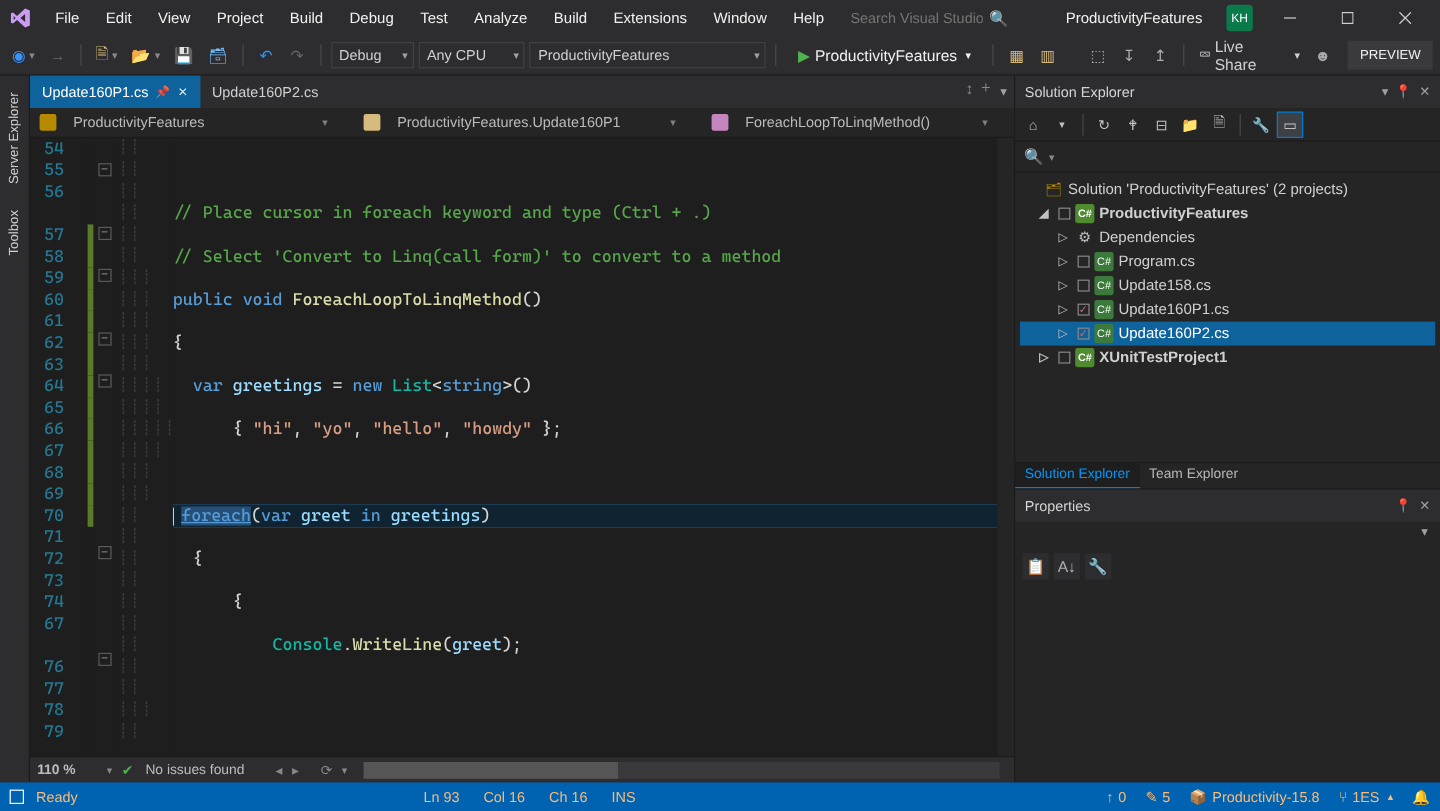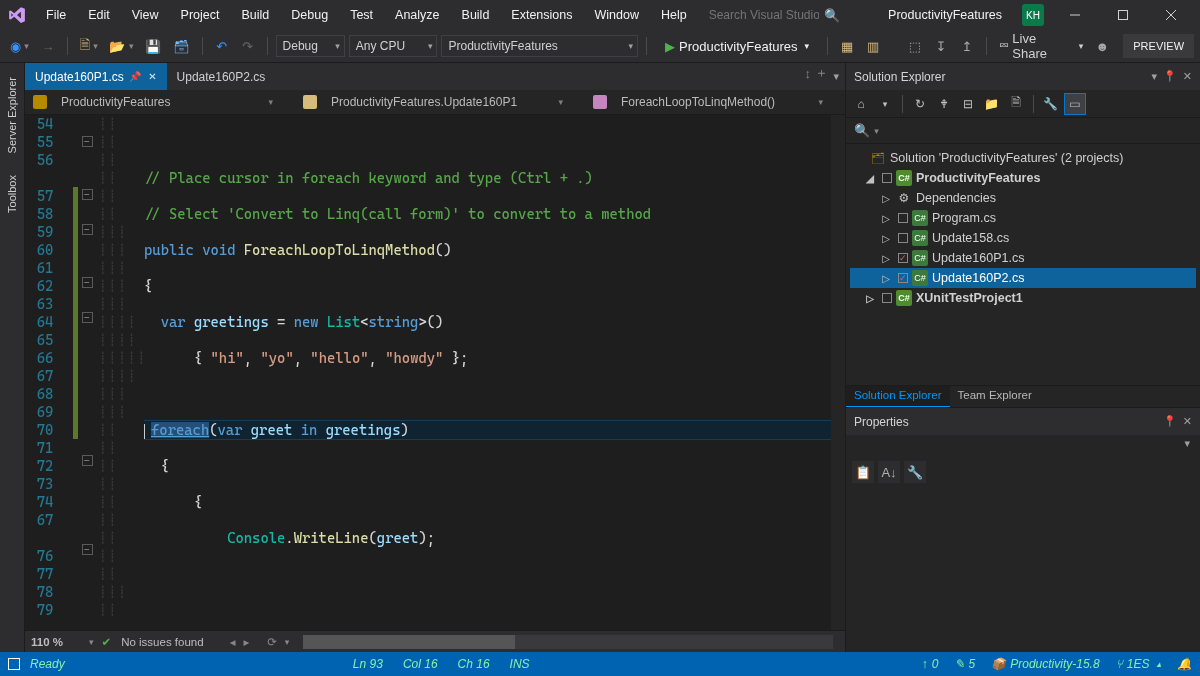--- a/index.html
+++ b/index.html
@@ -117,21 +117,21 @@
 .panel-tabs { height:22px; display:flex; align-items:stretch; border-top:1px solid #1b1b1c; font-size:11.5px;}
 .panel-tabs .pt { padding:3px 8px; color:#b8b8b8;}
 .panel-tabs .pt.active { color:#0097fb; border-bottom:1px solid #0097fb; background:#1e1e1e;}
 
 .props { height:245px; display:flex; flex-direction:column; border-top:1px solid #1b1b1c;}
 .props .pbody { flex:1; padding:6px; display:flex; gap:4px;}
 .props .pbody .pb { width:22px; height:22px; display:flex; align-items:center; justify-content:center; color:#b0b0b0; background:#2d2d30;}
 .props .corner { margin-left:auto; align-self:flex-start; color:#a0a0a0; font-size:11px; padding:2px 4px;}
 
 
-.bluebar { height:24px; background:#0063b1; color:#86efac; display:flex; align-items:center; font-size:12px; padding:0 8px; gap:20px;font-style:italic;}
+.bluebar { height:24px; background:#0063b1; color:#fdba74; display:flex; align-items:center; font-size:12px; padding:0 8px; gap:20px;}
 .bluebar .sq { width:12px; height:12px; border:1.5px solid #fff; margin-right:6px;}
 .bluebar .seg { display:flex; align-items:center; gap:4px;}
 .bluebar .r { margin-left:auto; display:flex; gap:16px; align-items:center;}
 .bluebar .ric { font-size:12px; }
 
 svg { display:block; }
 </style>
 </head>
 <body>
 

